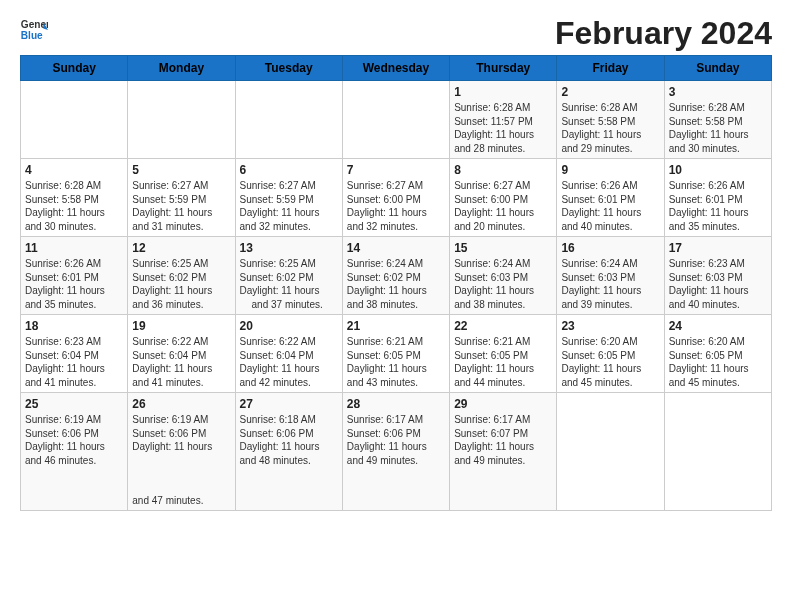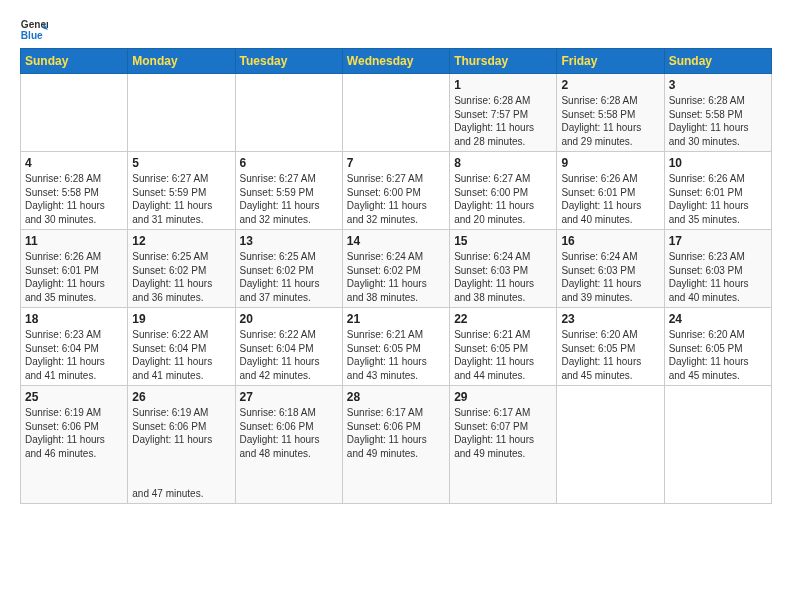--- a/index.html
+++ b/index.html
@@ -44,23 +44,23 @@
       margin-top: 2px;
     }
     table {
       width: 100%;
       border-collapse: collapse;
       font-size: 10.5px;
       table-layout: fixed;
     }
     thead tr th {
       background: #1a73c7;
-      color: #fde047;
+      color: #000000;
       padding: 5px 4px;
-      text-align: left;
+      text-align: center;
       font-size: 12px;
       font-weight: bold;
       border: 1px solid #1565a8;
     }
     tbody tr td {
       border: 1px solid #ccc;
       vertical-align: top;
       padding: 4px 4px 3px 4px;
       height: 78px;
       background: #fff;
@@ -90,20 +90,21 @@
 <div class="page">
   <div class="header-top">
     <div class="logo">
       <svg class="logo-icon" viewBox="0 0 36 36">
         <text x="1" y="16" font-size="13" font-weight="bold" fill="#333">General</text>
         <text x="1" y="30" font-size="13" font-weight="bold" fill="#1a73c7">Blue</text>
         <polygon points="30,8 36,18 30,16" fill="#1a73c7"></polygon>
       </svg>
     </div>
     <div class="title-block">
+      <div class="main-title">February 2024</div>
     </div>
   </div>
 
   <table>
     <thead>
       <tr id="thead-row">
           <th>Sunday</th>
           <th>Monday</th>
           <th>Tuesday</th>
           <th>Wednesday</th>
@@ -114,21 +115,21 @@
     </thead>
     <tbody id="tbody">
         <tr>
           <td class="empty-cell"></td>
           <td class="empty-cell"></td>
           <td class="empty-cell"></td>
           <td class="empty-cell"></td>
           <td>
             <span class="day-num">1</span>
             <span class="cell-text" style="display: block;">Sunrise: 6:28 AM</span>
-            <span class="cell-text" style="display: block;">Sunset: 7:57 PM</span>
+            <span class="cell-text" style="display: block;">Sunset: 11:57 PM</span>
             <span class="cell-text" style="display: block;">Daylight: 11 hours</span>
             <span class="cell-text" style="display: block;">and 28 minutes.</span>
           </td>
           <td>
             <span class="day-num">2</span>
             <span class="cell-text" style="display: block;">Sunrise: 6:28 AM</span>
             <span class="cell-text" style="display: block;">Sunset: 5:58 PM</span>
             <span class="cell-text" style="display: block;">Daylight: 11 hours</span>
             <span class="cell-text" style="display: block;">and 29 minutes.</span>
           </td>
@@ -204,21 +205,21 @@
             <span class="cell-text" style="display: block;">Sunrise: 6:25 AM</span>
             <span class="cell-text" style="display: block;">Sunset: 6:02 PM</span>
             <span class="cell-text" style="display: block;">Daylight: 11 hours</span>
             <span class="cell-text" style="display: block;">and 36 minutes.</span>
           </td>
           <td>
             <span class="day-num">13</span>
             <span class="cell-text" style="display: block;">Sunrise: 6:25 AM</span>
             <span class="cell-text" style="display: block;">Sunset: 6:02 PM</span>
             <span class="cell-text" style="display: block;">Daylight: 11 hours</span>
-            <span class="cell-text" style="display: block;">and 37 minutes.</span>
+            <span class="cell-text" style="display: block; margin-left: 12px;">and 37 minutes.</span>
           </td>
           <td>
             <span class="day-num">14</span>
             <span class="cell-text" style="display: block;">Sunrise: 6:24 AM</span>
             <span class="cell-text" style="display: block;">Sunset: 6:02 PM</span>
             <span class="cell-text" style="display: block;">Daylight: 11 hours</span>
             <span class="cell-text" style="display: block;">and 38 minutes.</span>
           </td>
           <td>
             <span class="day-num">15</span>

